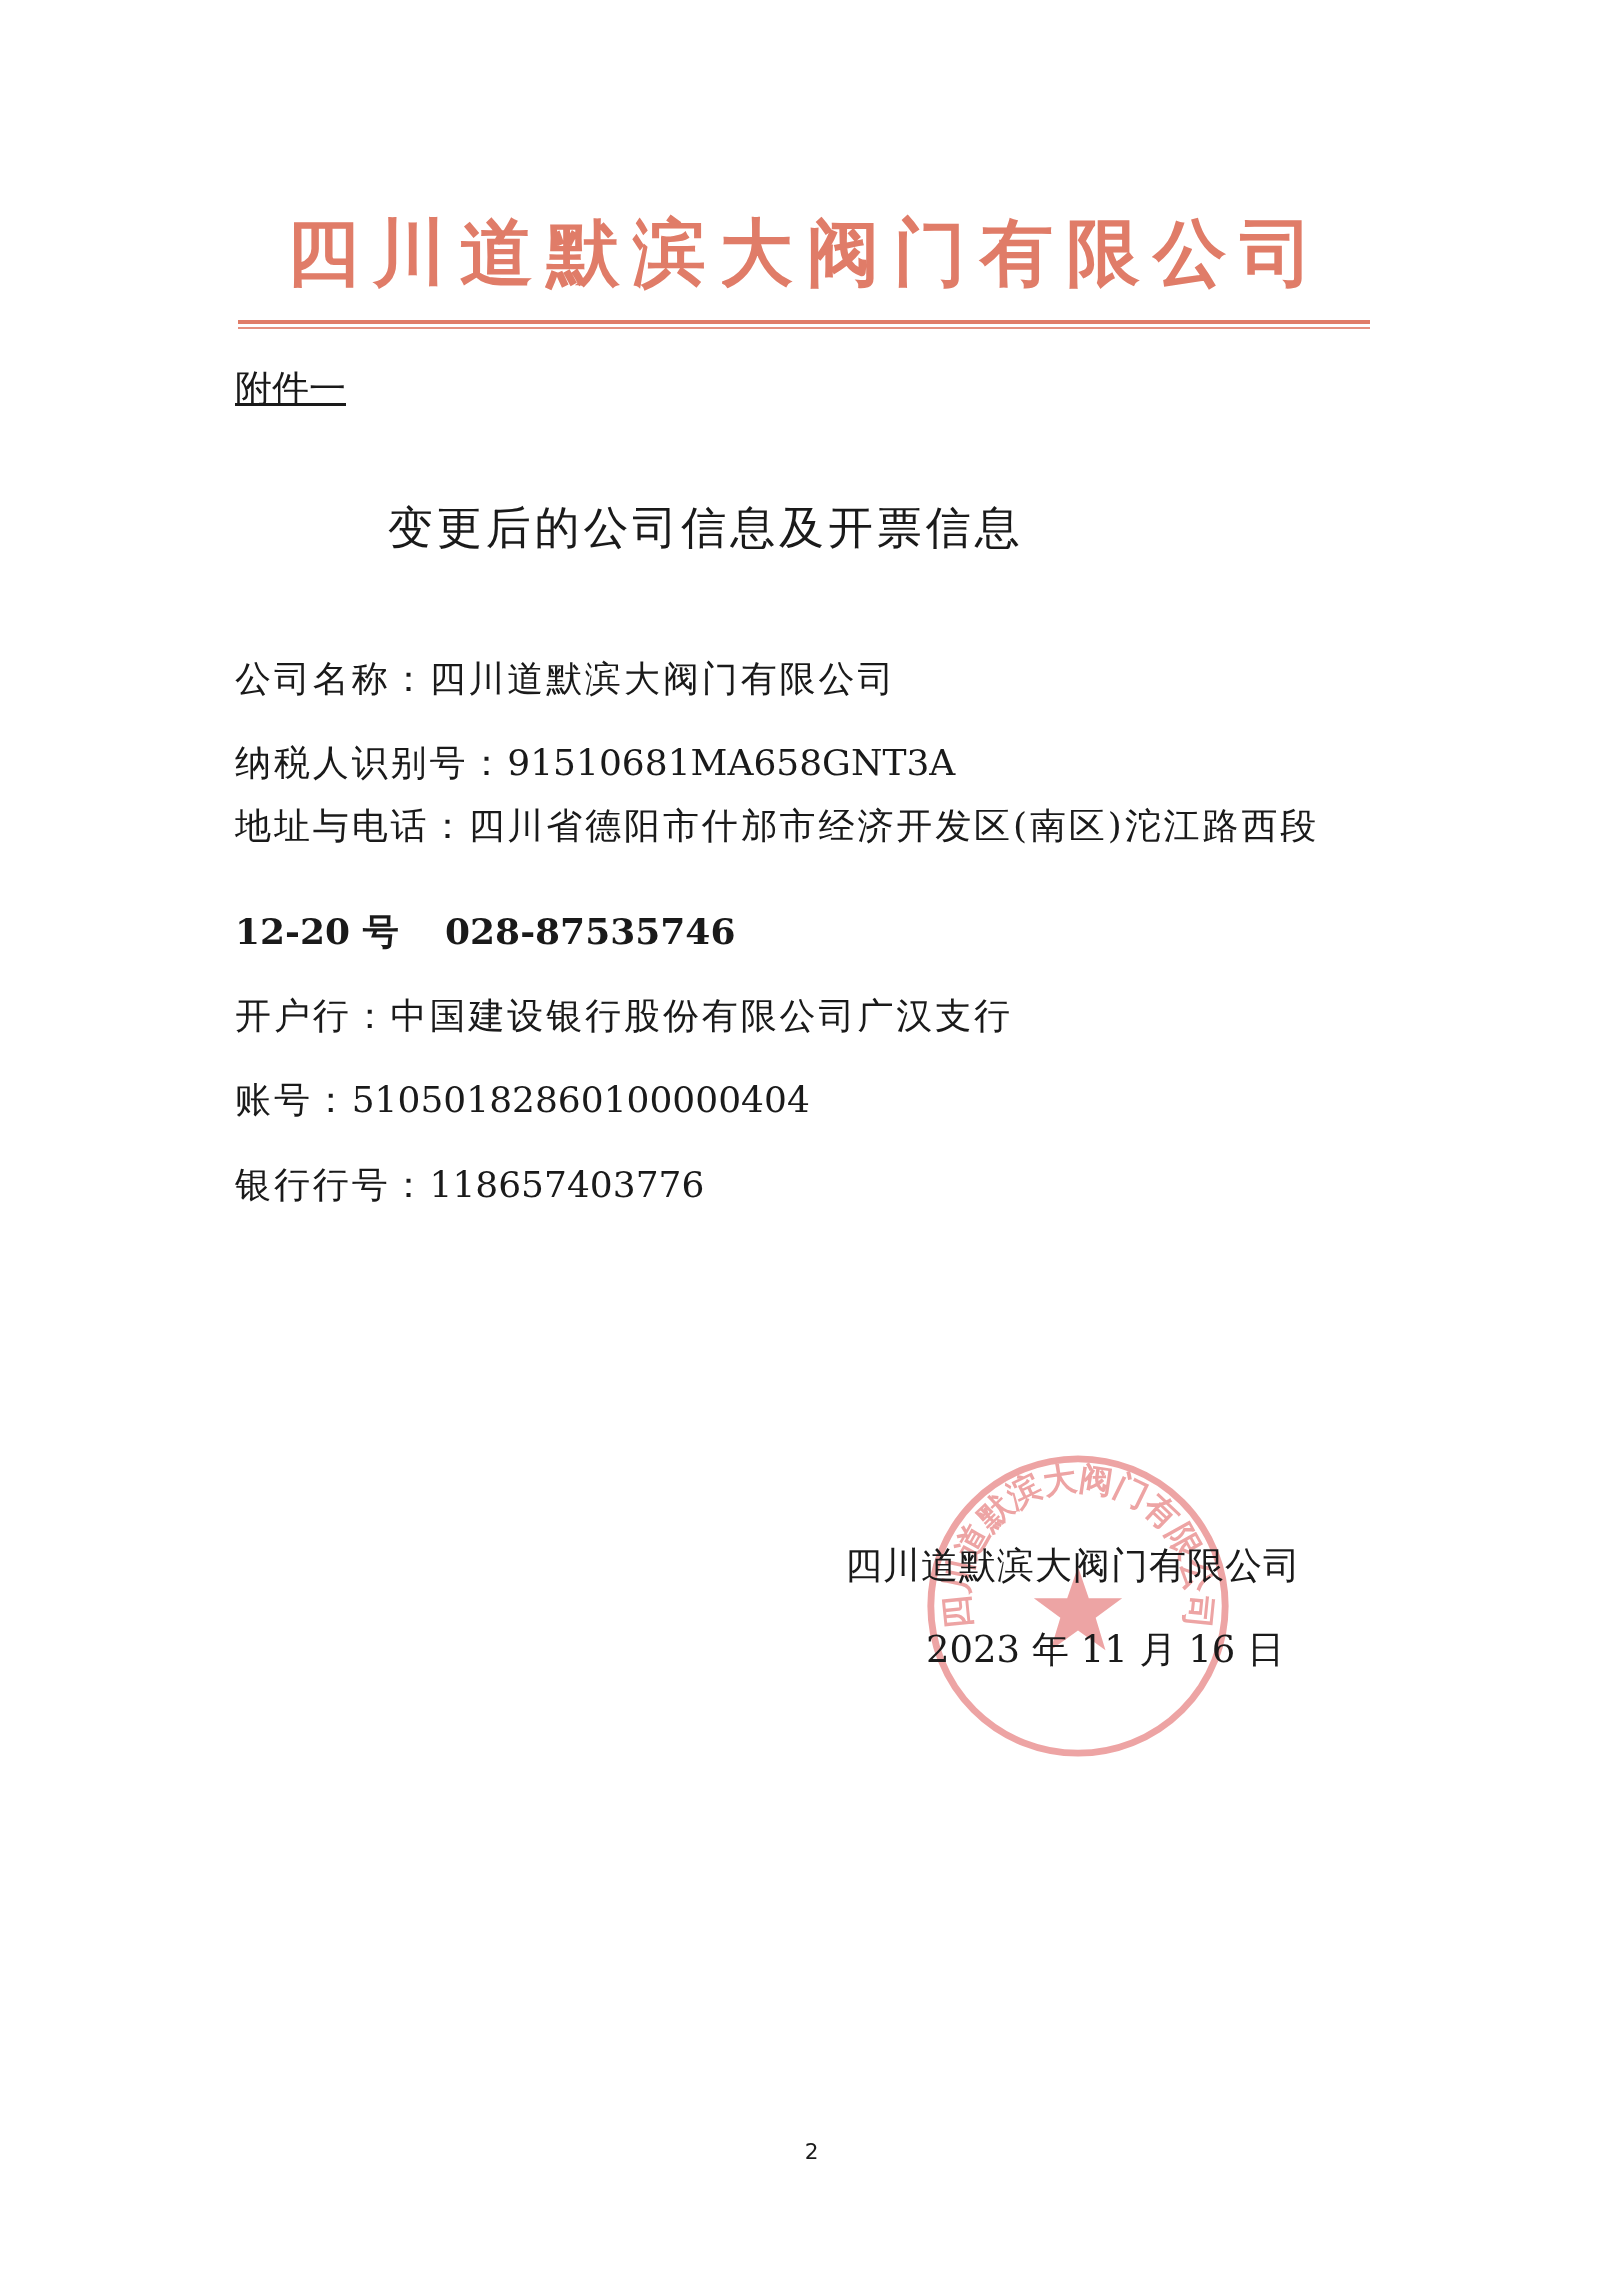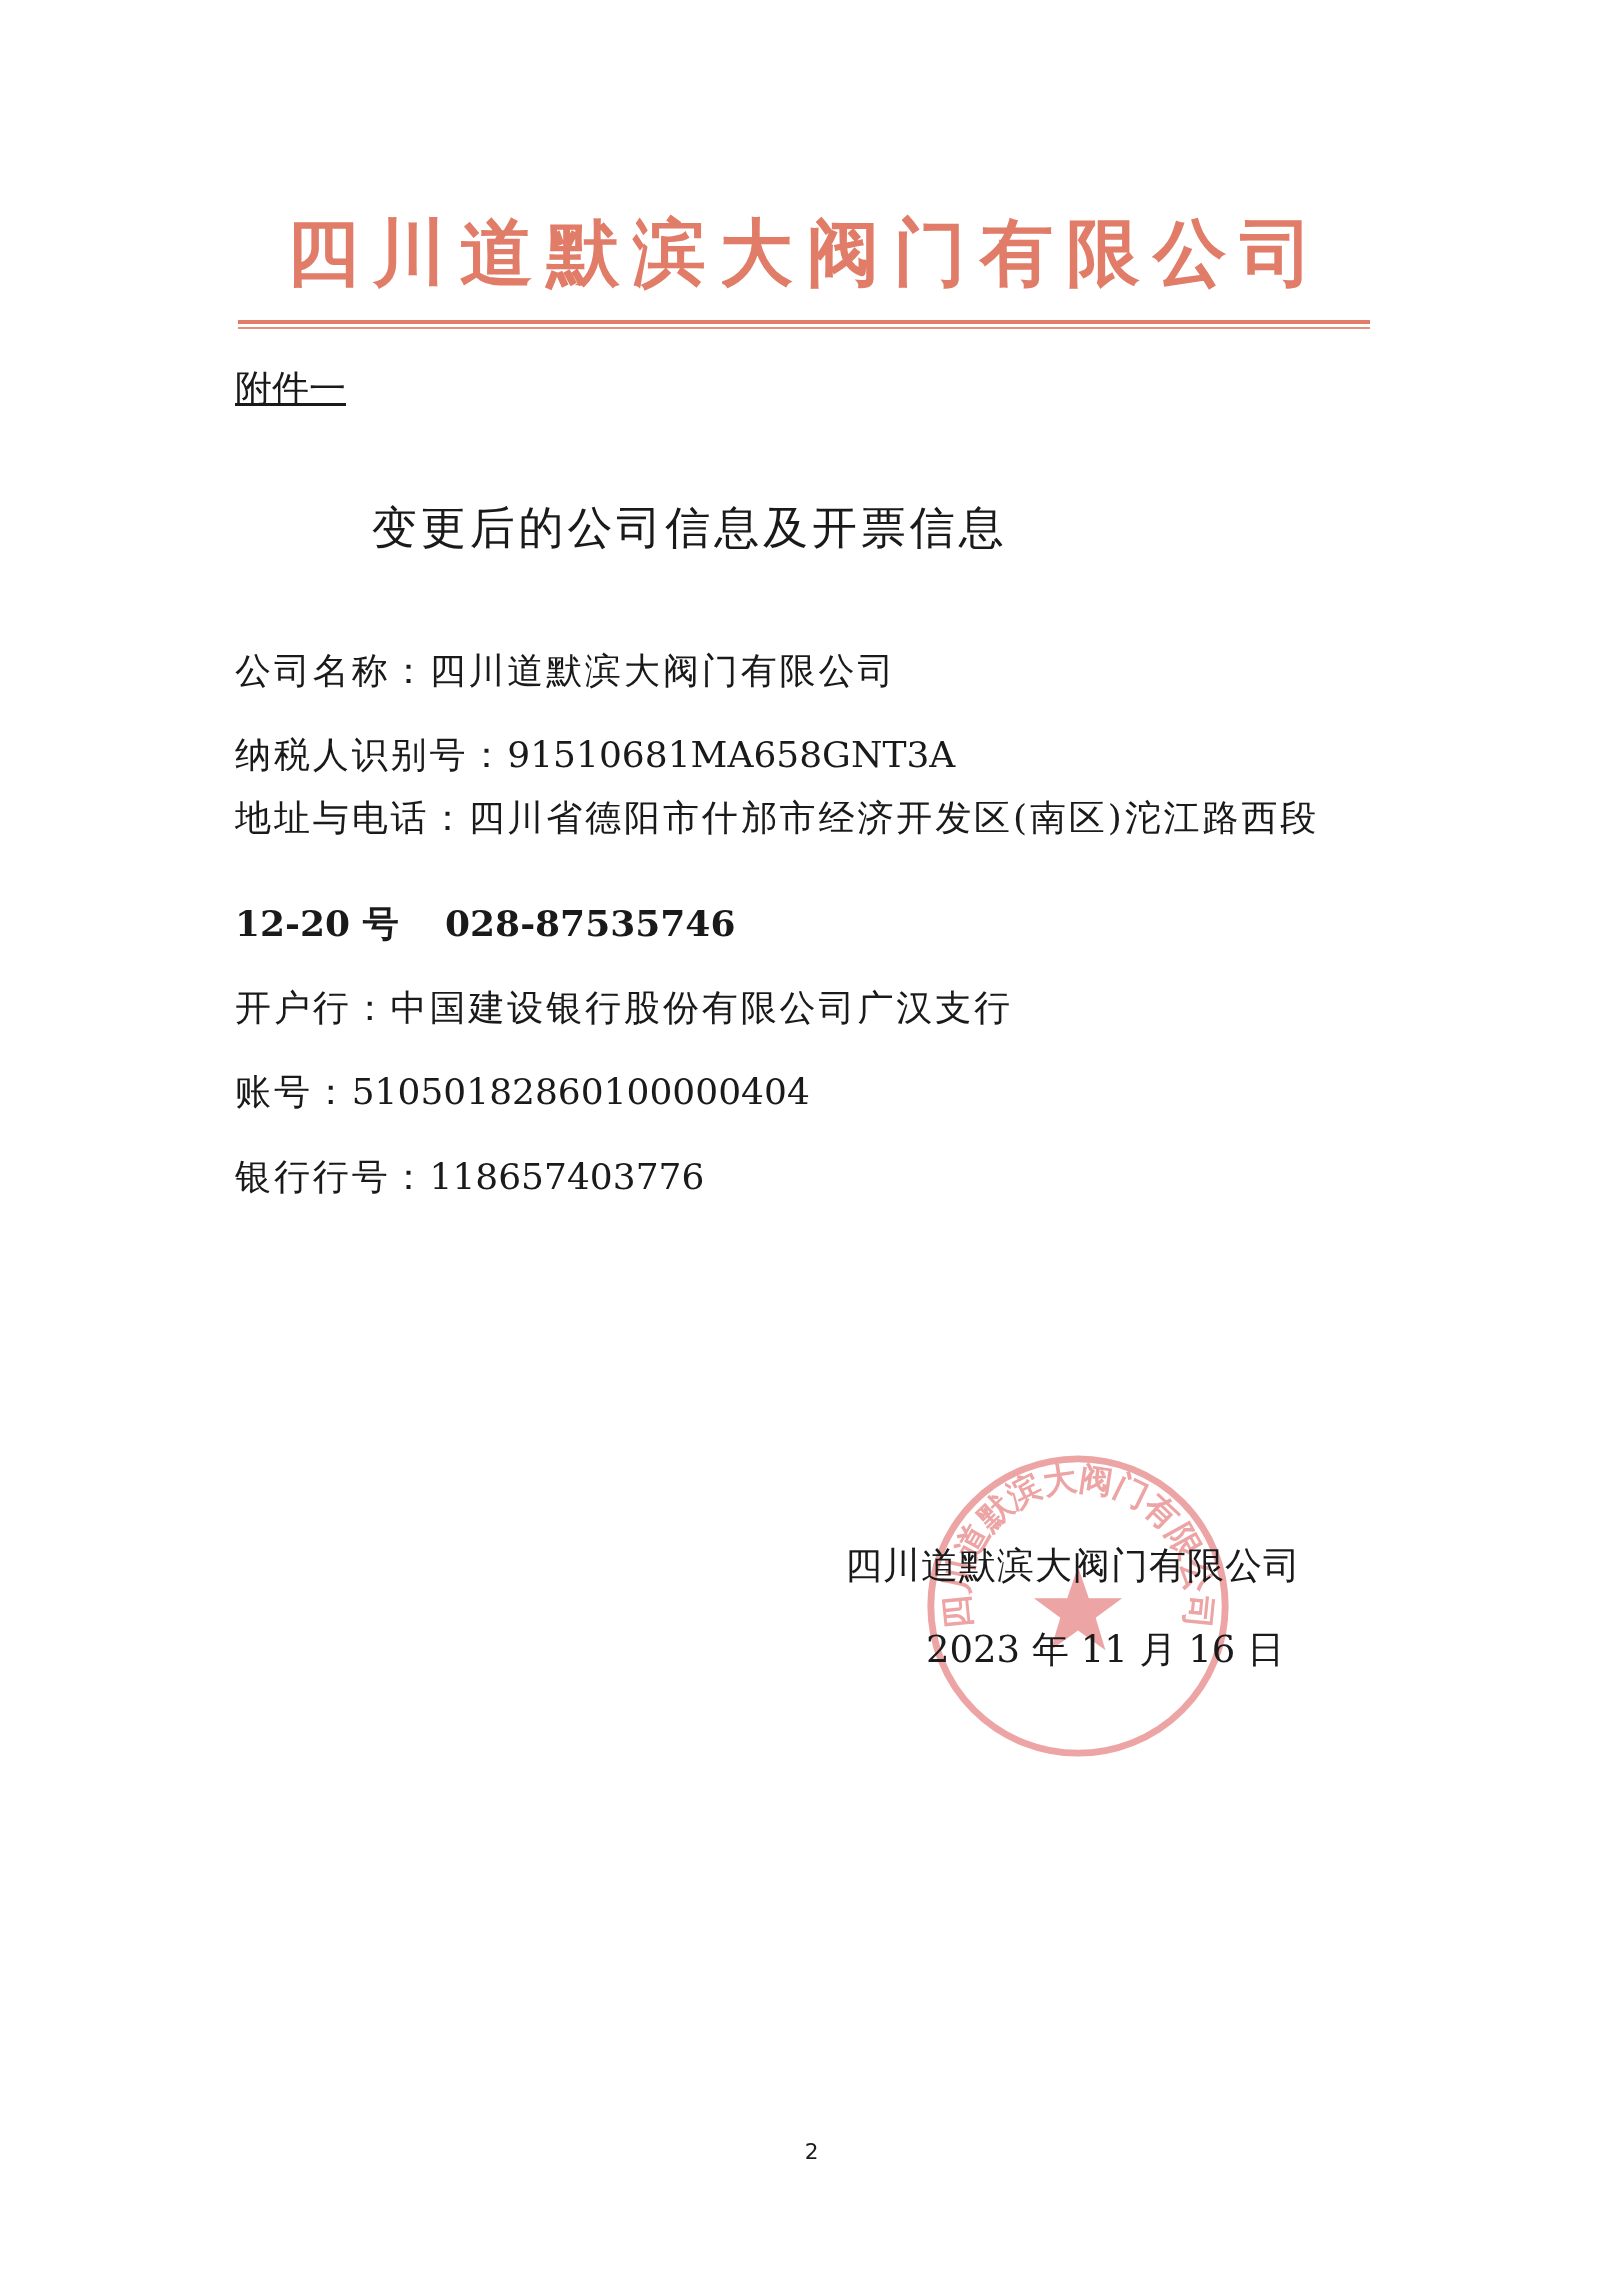--- a/index.html
+++ b/index.html
@@ -3,23 +3,23 @@
   <meta charset="utf-8">
   <style>
     html, body { margin: 0; padding: 0; background: #ffffff; }
     body { width: 1623px; height: 2293px; position: relative; overflow: hidden; font-family: "DejaVu Serif", "Liberation Serif", serif; color: #1a1a1a; }
     .letterhead { position: absolute; left: 238px; top: 216px; width: 1137px; text-align: center; }
     .letterhead-title { font-family: "DejaVu Sans", "Liberation Sans", sans-serif; font-weight: bold; font-size: 73px; letter-spacing: 13.7px; color: #e07c68; line-height: 1; }
     .rule { position: absolute; left: 238px; width: 1132px; background: #e07c68; }
     .rule-1 { top: 320px; height: 3.9px; }
     .rule-2 { top: 327px; height: 2px; opacity: 0.85; }
     .attachment { position: absolute; left: 235px; top: 364px; font-size: 37px; font-family: "DejaVu Sans", "Liberation Sans", sans-serif; text-decoration: underline; }
-    .doc-title { position: absolute; left: 0; width: 1399px; top: 498px; text-align: center; font-size: 45px; letter-spacing: 3.9px; padding-left: 0; }
+    .doc-title { position: absolute; left: 0; width: 1399px; top: 498px; text-align: center; font-size: 45px; letter-spacing: 3.9px; padding-left: 16px; }
     .doc-title span { display: inline-block; margin-left: -19.6px; }
-    .field { position: absolute; left: 235px; font-size: 36px; white-space: nowrap; letter-spacing: 2.9px; }
+    .field { position: absolute; left: 235px; font-size: 36px; white-space: nowrap; letter-spacing: 2.9px; margin-top: 8px; }
     .f1 { top: 647px; }
     .f2 { top: 731px; }
     .f3 { top: 794px; }
     .f3b { top: 900px; font-weight: bold; }
     .f4 { top: 984px; }
     .f5 { top: 1068px; }
     .f6 { top: 1153px; }
     .value.num { letter-spacing: 0px; }
     .sign-company { position: absolute; left: 845px; top: 1541px; font-size: 37px; letter-spacing: 1px; z-index: 2; }
     .sign-date { position: absolute; left: 926px; top: 1625px; font-size: 37px; z-index: 2; }

